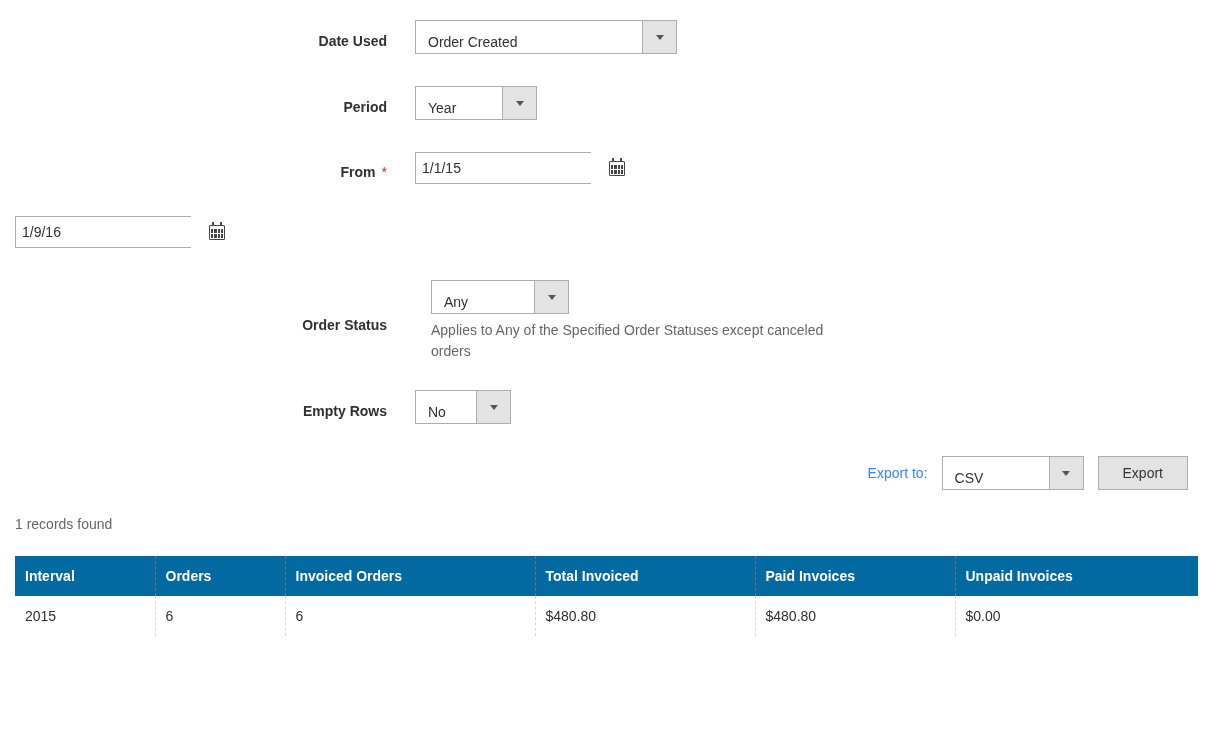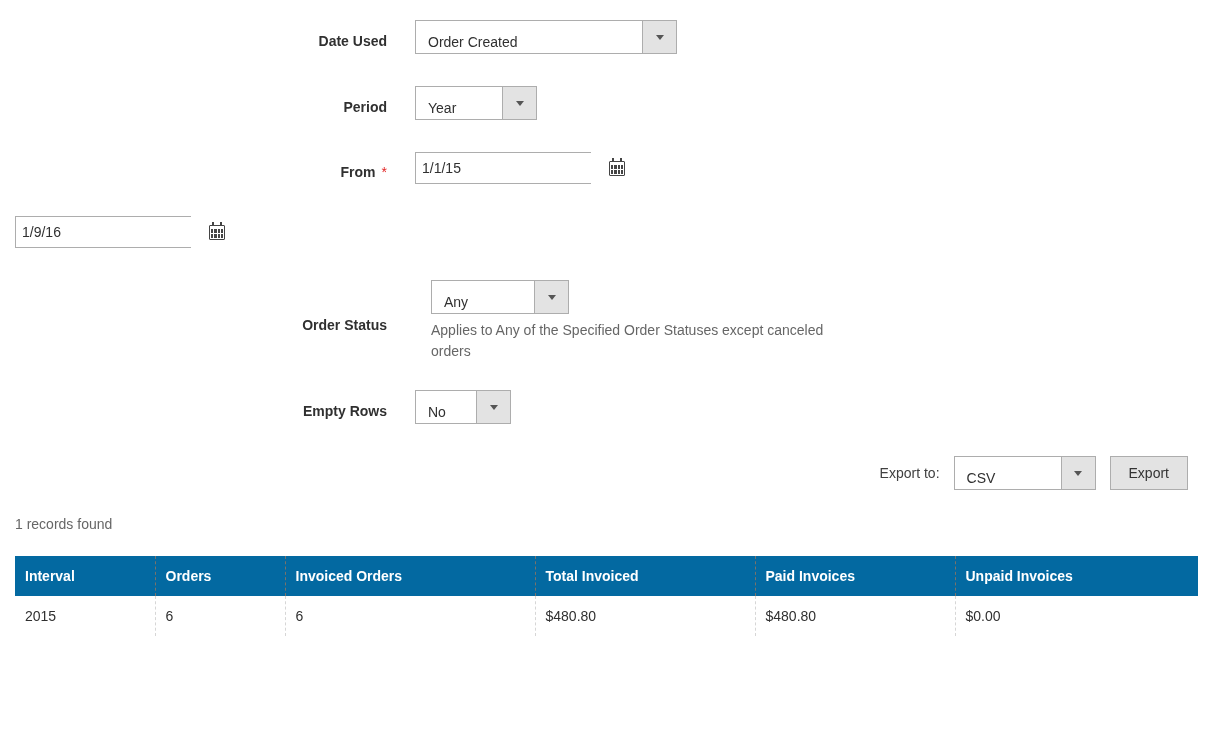--- a/index.html
+++ b/index.html
@@ -132,29 +132,29 @@
   }
   .export-bar {
     display: flex;
     justify-content: flex-end;
     align-items: center;
     gap: 14px;
     margin-bottom: 26px;
     padding-right: 10px;
   }
   .export-label {
-    color: #404040;
+    color: #3b82f6;
     font-size: 14px;
   }
   .btn {
     background: #e3e3e3;
     border: 1px solid #adadad;
     color: #333;
     font-size: 14px;
-    padding: 8px 18px;
+    padding: 8px 24px;
     cursor: pointer;
     font-family: inherit;
   }
   .records-found {
     color: #666;
     font-size: 14px;
     margin-bottom: 24px;
   }
   table.report {
     width: 100%;

